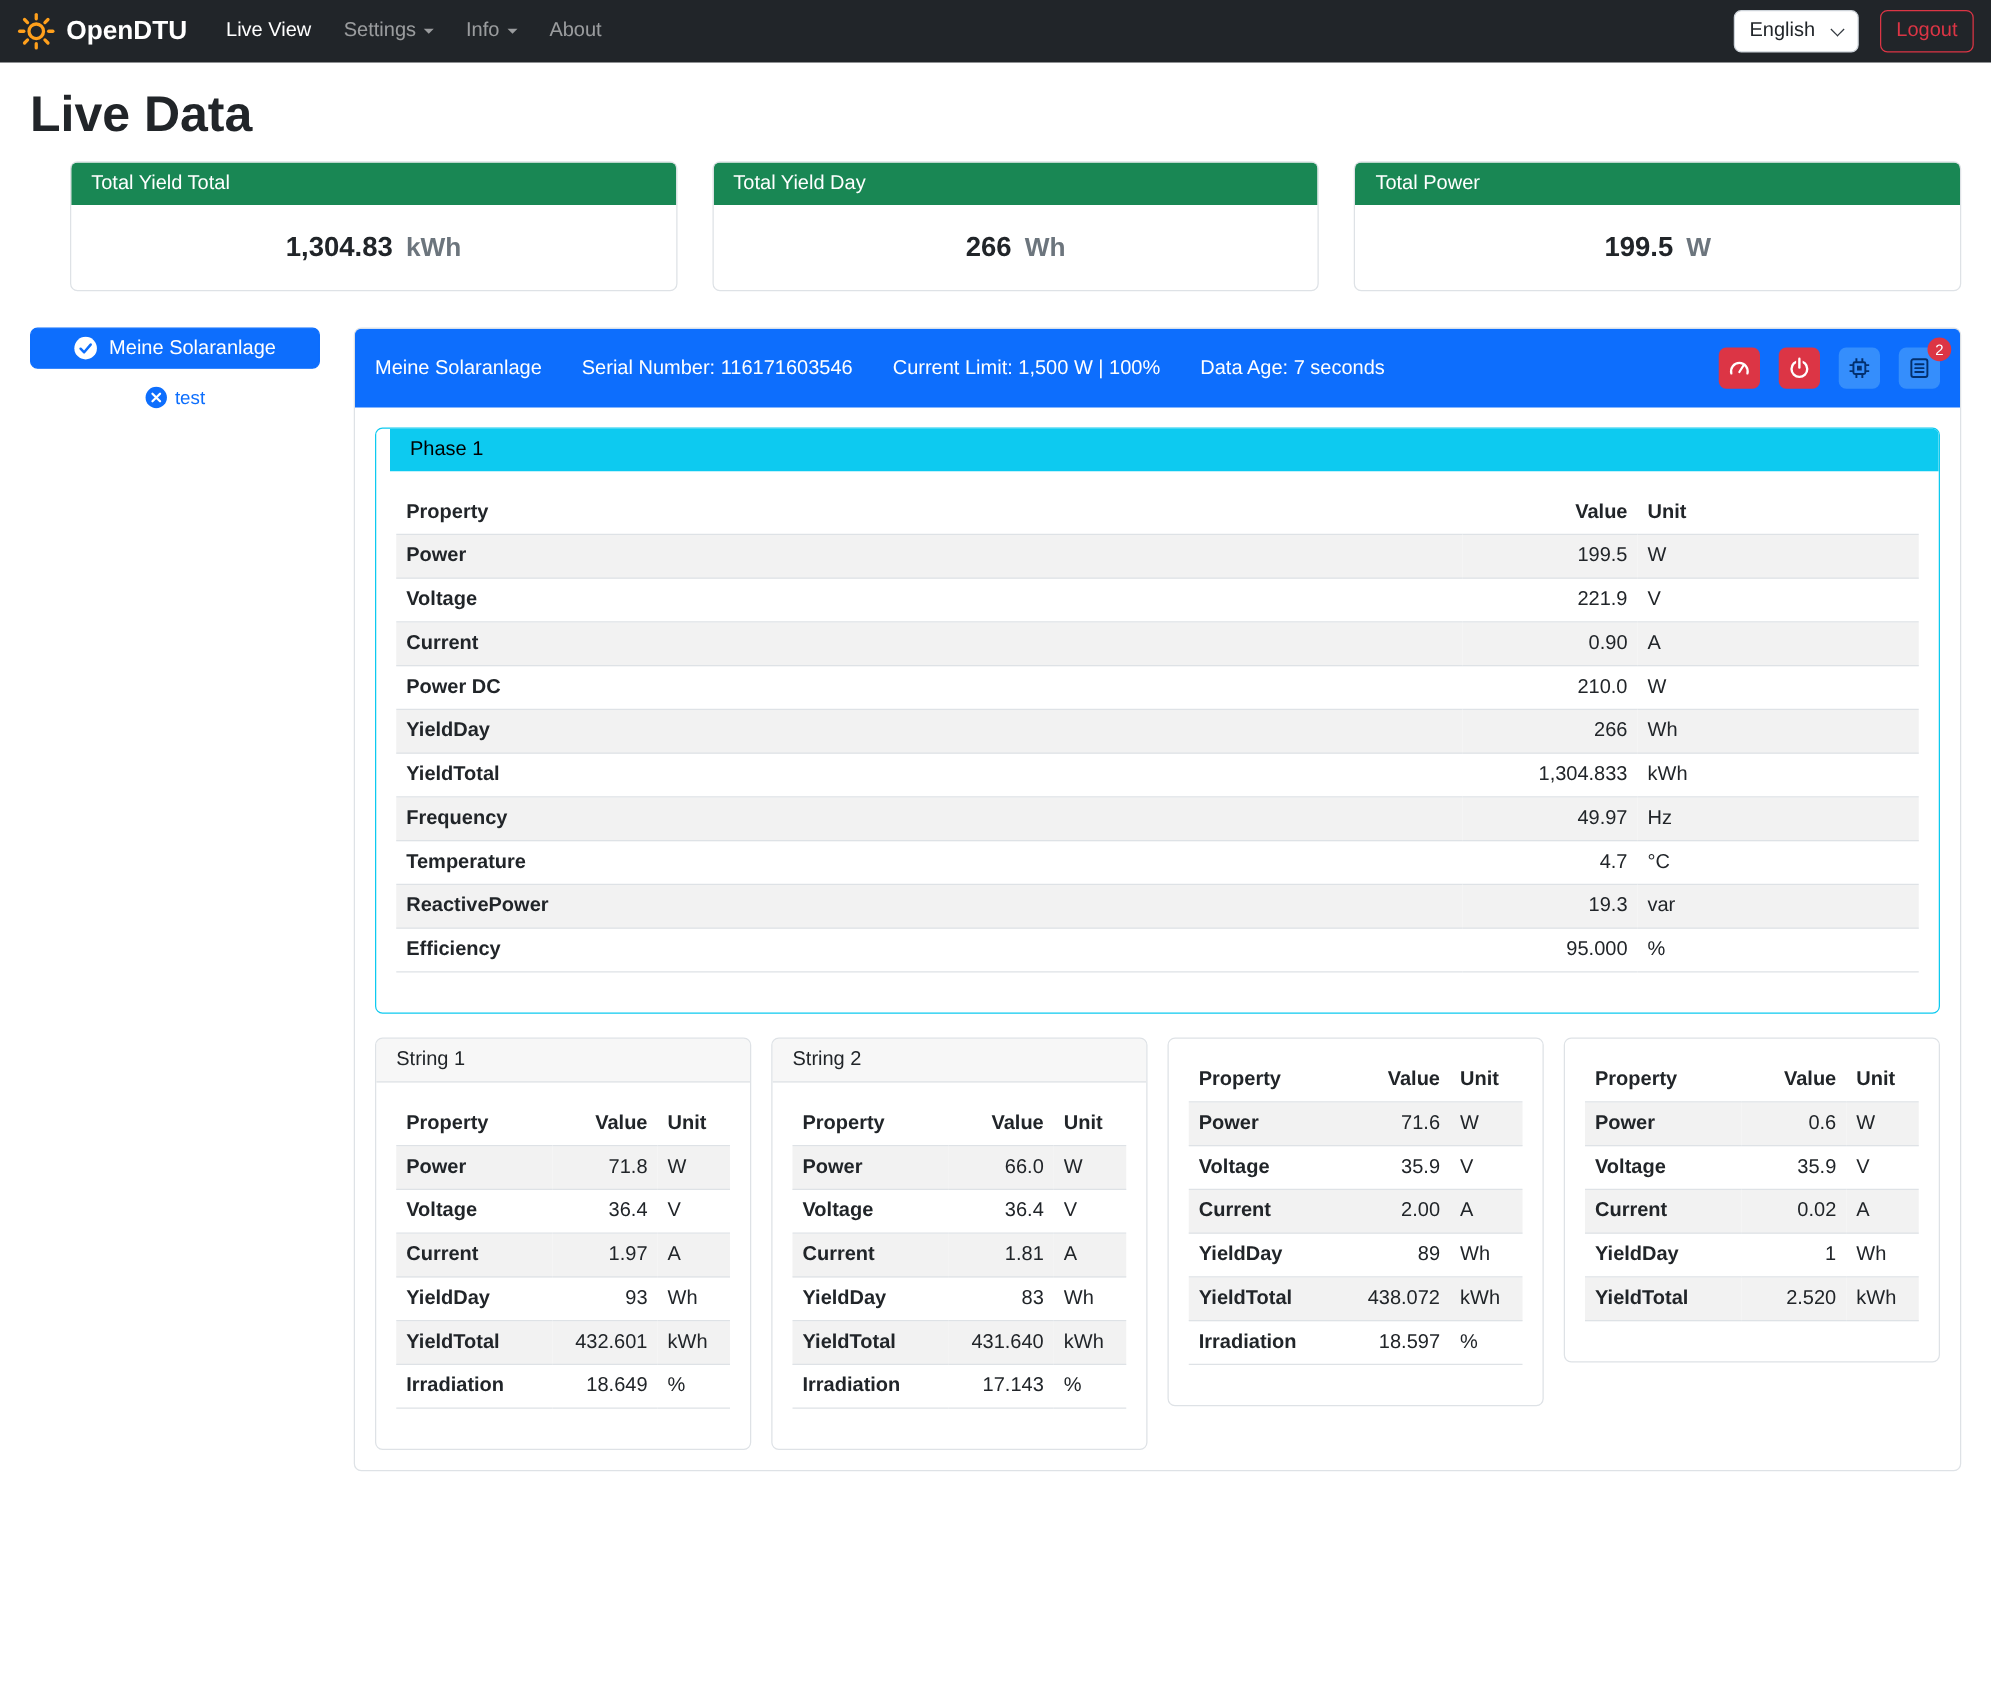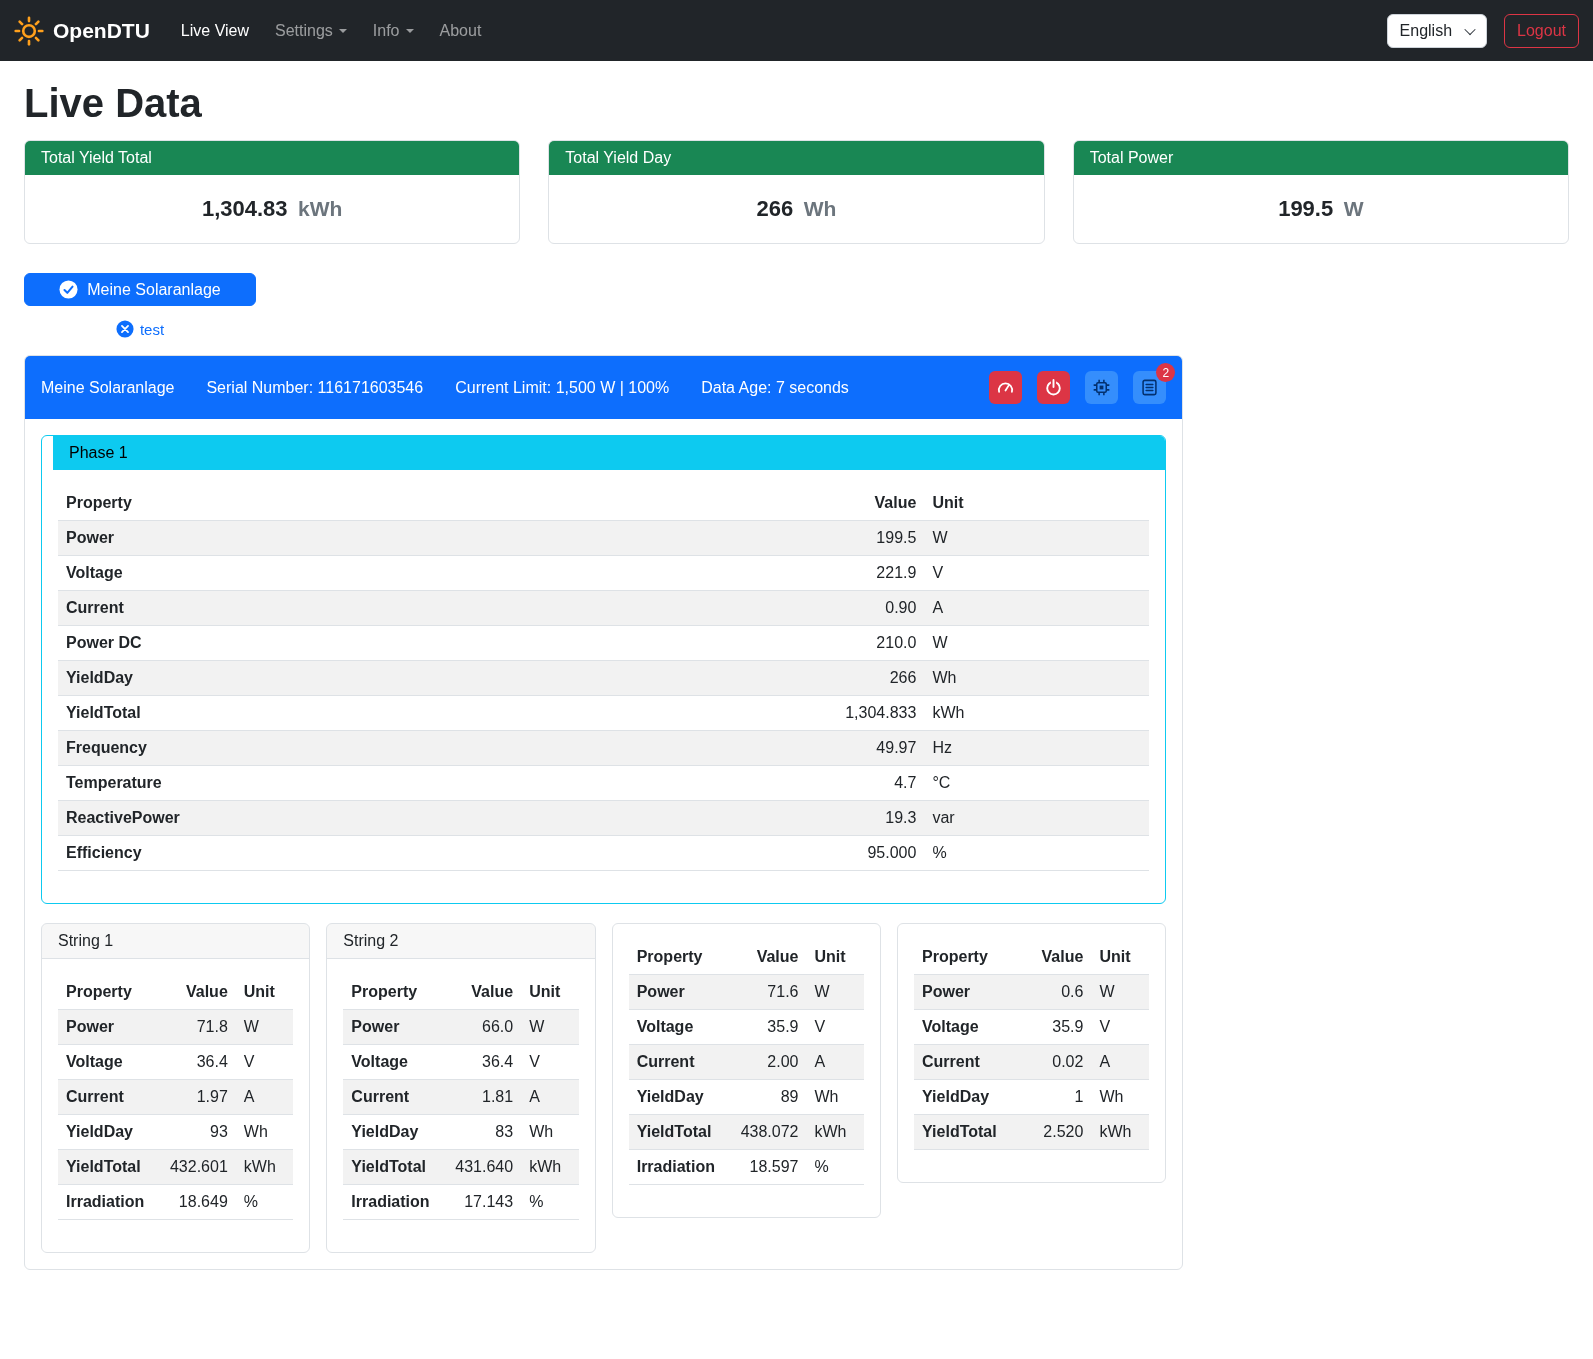--- a/index.html
+++ b/index.html
@@ -5,21 +5,21 @@
   * { box-sizing: border-box; }
   html,body { margin:0; padding:0; }
   body {
     width:1593px; min-height:1359px;
     font-family:"Liberation Sans", sans-serif;
     font-size:16px; color:#212529; background:#fff;
   }
 
   
   .navbar {
-    height:61px; background:#212529; display:flex; align-items:center;
+    height:50px; background:#212529; display:flex; align-items:center;
     padding:0 14px;
   }
   .brand { display:flex; align-items:center; gap:9px; color:#fff; font-size:21px; font-weight:600; cursor:pointer; }
   .nav-links { display:flex; align-items:center; margin-left:18px; }
   .nav-link { color:rgba(255,255,255,.55); padding:8px 13px; cursor:pointer; white-space:nowrap; }
   .nav-link.active { color:#fff; }
   .caret {
     display:inline-block; margin-left:6px; vertical-align:middle;
     border-top:4.5px solid currentColor; border-left:4.5px solid transparent; border-right:4.5px solid transparent;
   }
@@ -34,29 +34,29 @@
   }
   .logout-btn {
     background:transparent; color:#dc3545; border:1px solid #dc3545; border-radius:6px;
     padding:7px 12px; font-size:16px; font-family:inherit; cursor:pointer;
   }
 
   
   .container { padding:0 24px; }
   .page-title { font-size:40px; font-weight:600; margin:20px 0 14px; }
 
-  .summary-row { display:flex; gap:28px; }
+  .summary-row { display:flex; gap:28px;margin-left:32px; }
   .summary-card { flex:1; border:1px solid #dee2e6; border-radius:6px; overflow:hidden; background:#fff; }
   .summary-card-header { background:#198754; color:#fff; padding:8px 16px; }
   .summary-card-body { padding:21px 16px; text-align:center; }
   .value-num { font-size:22px; font-weight:600; color:#212529; }
   .value-unit { font-size:21px; font-weight:600; color:#6c757d; margin-left:6px; }
 
   
-  .main-row { display:flex; gap:17px; margin-top:29px; align-items:flex-start; padding-bottom:28px;flex-direction:column; }
+  .main-row { display:flex; gap:27px; margin-top:29px; align-items:flex-start; padding-bottom:28px; }
   .sidebar { width:232px; flex-shrink:0; }
   .inv-select-btn {
     width:100%; background:#0d6efd; border:1px solid #0d6efd; color:#fff; border-radius:6px;
     padding:6px 12px; font-size:16px; font-family:inherit; display:flex; align-items:center;
     justify-content:center; gap:9px; cursor:pointer;
   }
   .test-link {
     margin-top:14px; display:flex; align-items:flex-end; justify-content:center; gap:6px;
     color:#0d6efd; font-size:15px; cursor:pointer;
   }

